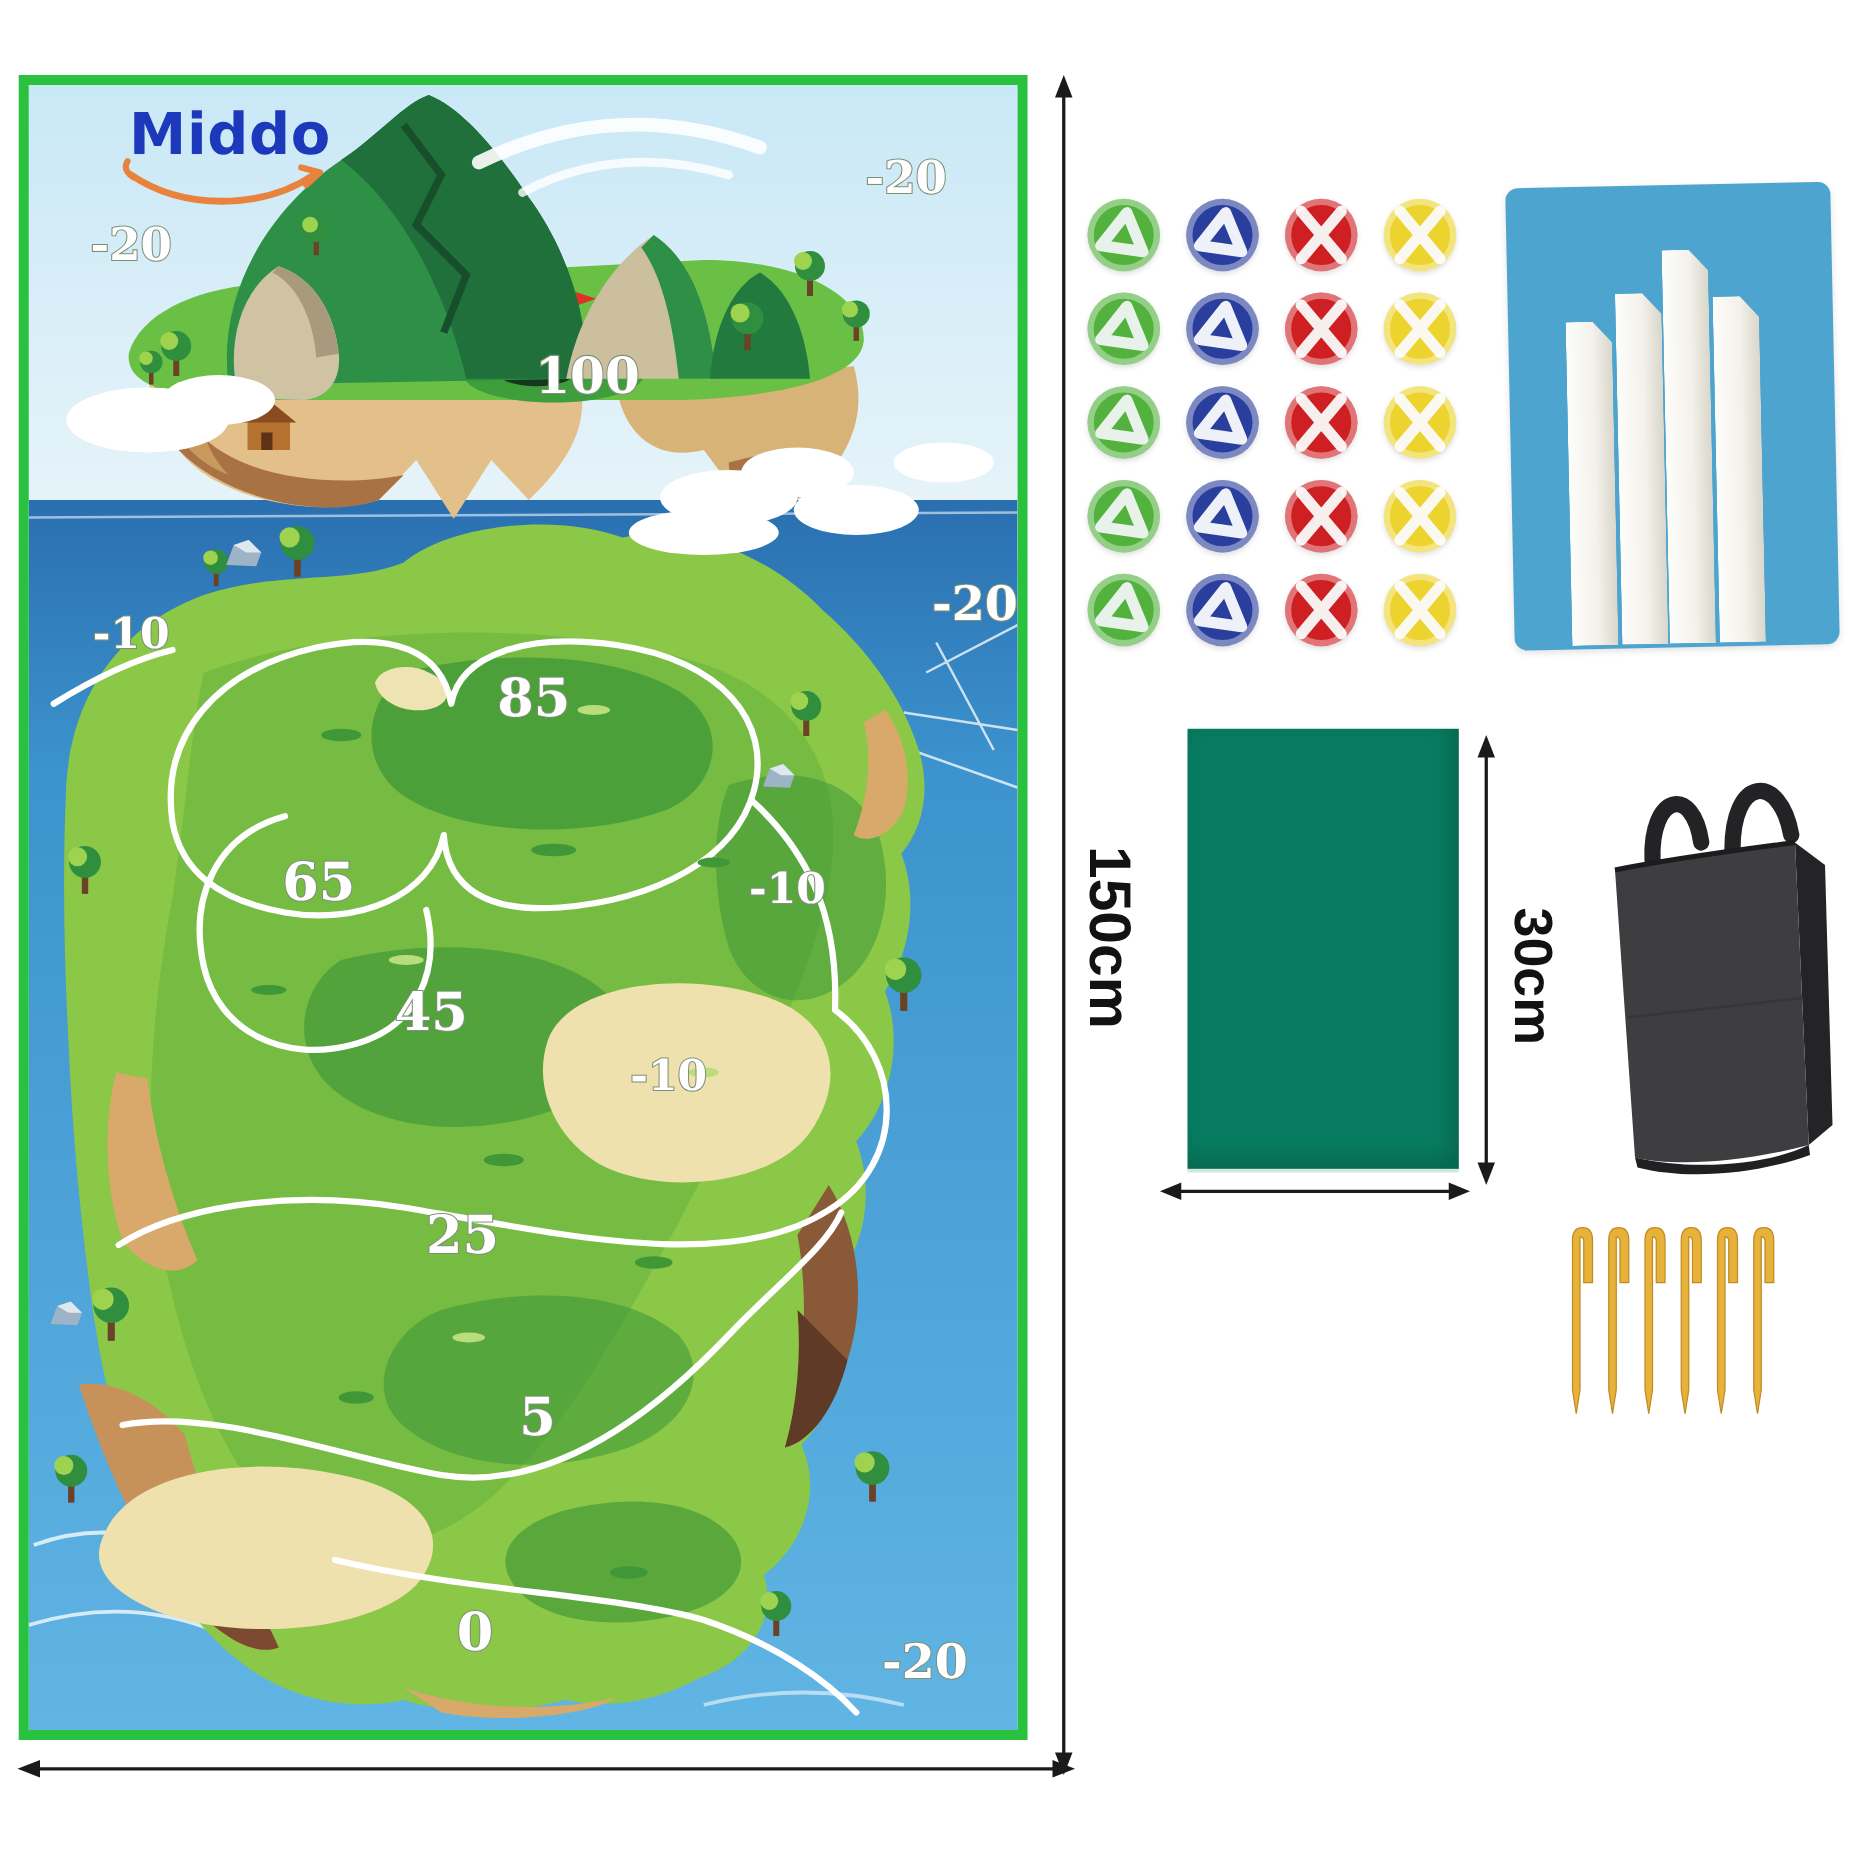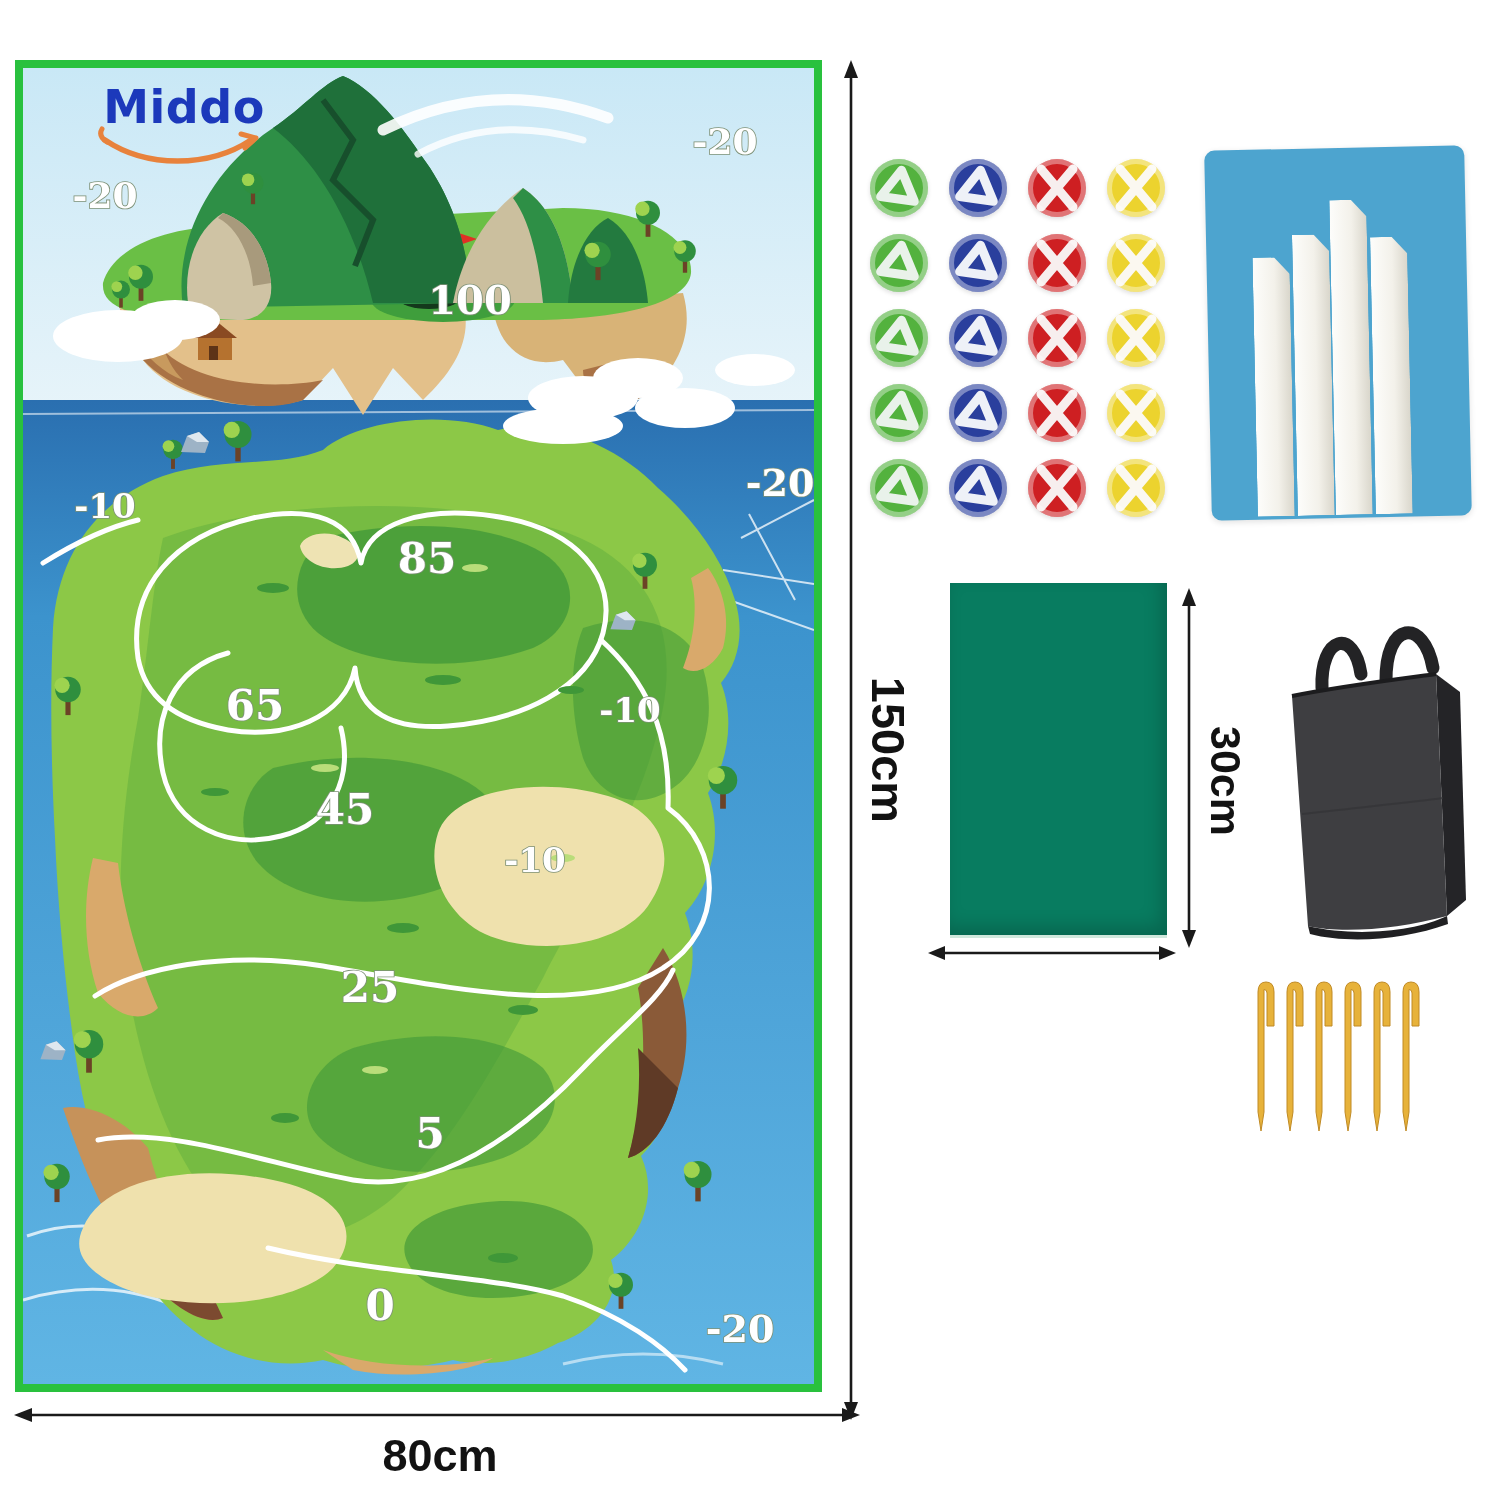--- a/index.html
+++ b/index.html
@@ -242,21 +242,20 @@
     <path d="M13,2 L6,20 L20,20 Z" fill="#1a1a1a"></path>
     <path d="M13,1362 L6,1344 L20,1344 Z" fill="#1a1a1a"></path>
   </svg>
   <div class="dimlabel dim-150">150cm</div>
 
   <svg class="dimarrow" style="left:12px;top:1402px;" width="850" height="26" viewBox="0 0 850 26">
     <line x1="16" y1="13" x2="834" y2="13" stroke="#1a1a1a" stroke-width="2.6"></line>
     <path d="M2,13 L20,6 L20,20 Z" fill="#1a1a1a"></path>
     <path d="M848,13 L830,6 L830,20 Z" fill="#1a1a1a"></path>
   </svg>
-  <div class="dimlabel dim-80">80cm</div>
 
   <div class="balls">
       <div class="ball">
         <svg viewBox="0 0 60 60">
           <circle cx="30" cy="30" r="29" fill="#53b23e"></circle>
           <path d="M30,12 L47,41 L13,41 Z" fill="none" stroke="#e9f2ea" stroke-width="9" stroke-linejoin="round" transform="rotate(8 30 30)"></path>
           <circle cx="30" cy="30" r="26.5" fill="none" stroke="#ffffff" stroke-opacity="0.38" stroke-width="5"></circle>
         </svg>
       </div>
       <div class="ball">

